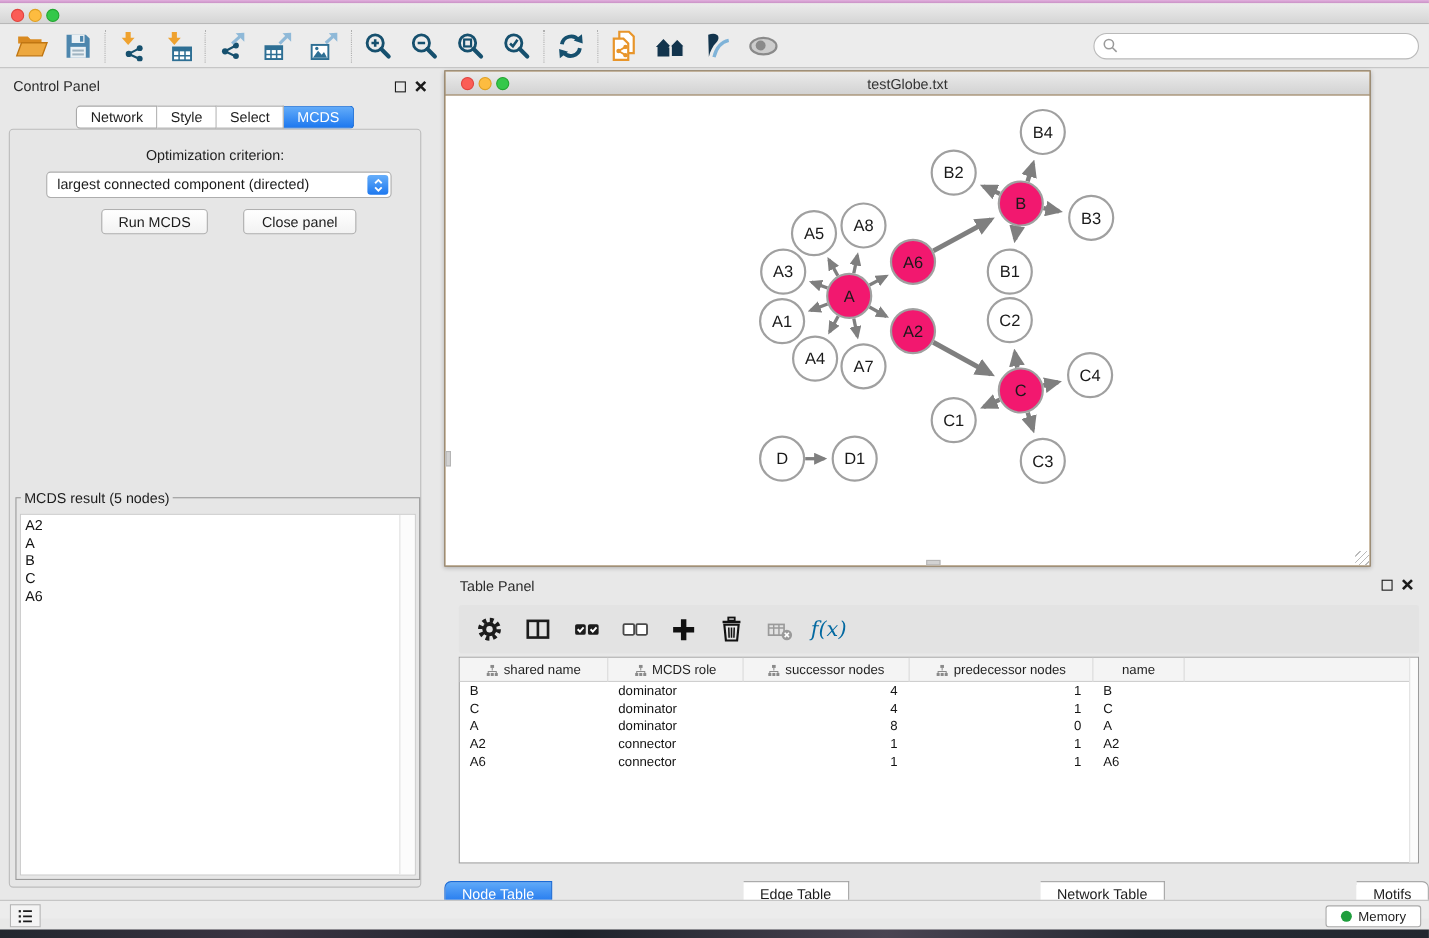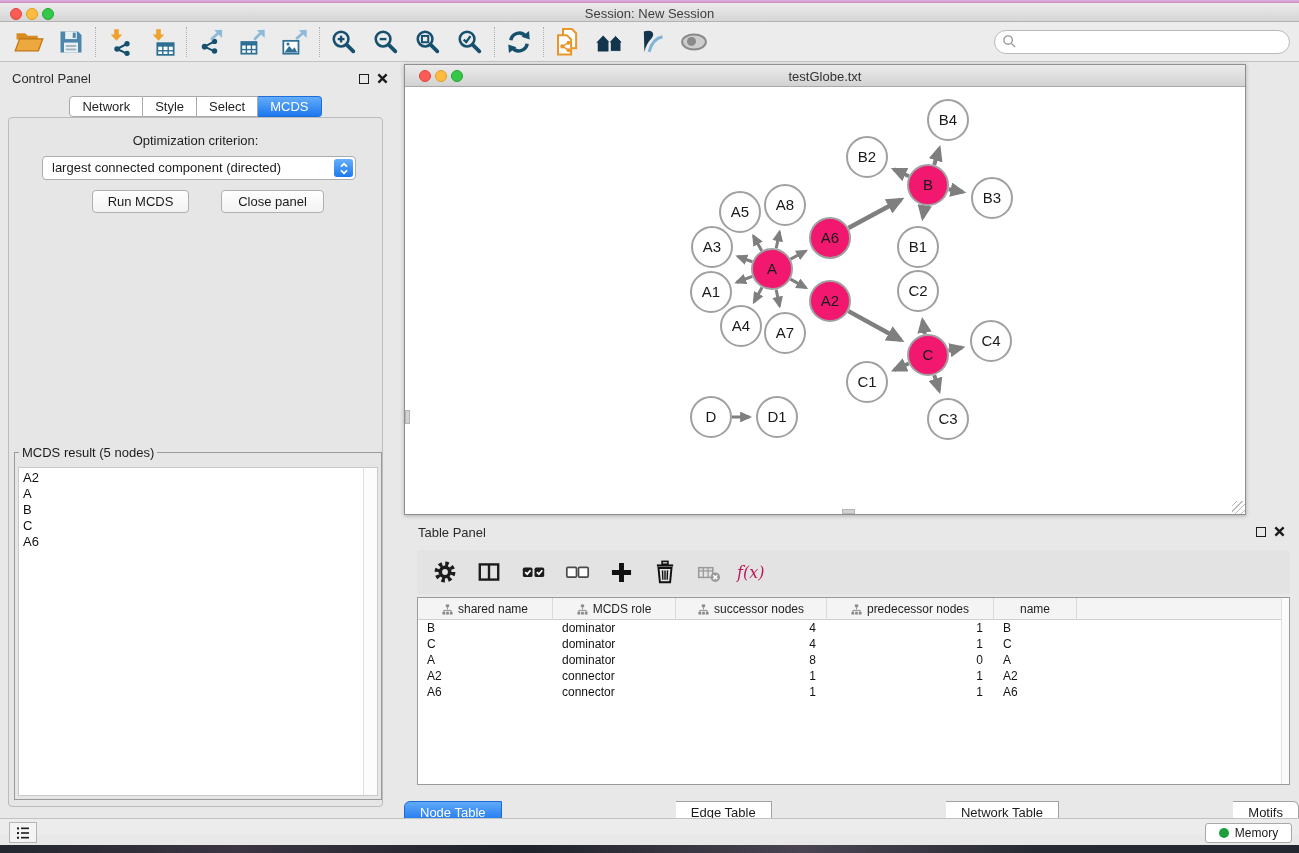--- a/index.html
+++ b/index.html
@@ -57,21 +57,21 @@
   #net-canvas { position:absolute; left:0; top:22px; right:0; bottom:0; background:#fff; overflow:hidden; }
   #vthumb { position:absolute; left:0; top:345px; width:5px; height:14px; background:#d2d2d2; border:1px solid #b5b5b5; }
   #hthumb { position:absolute; left:437px; bottom:0; width:13px; height:5px; background:#d2d2d2; border:1px solid #b5b5b5; }
   #resize-corner { position:absolute; right:0; bottom:0; width:13px; height:13px;
     background:repeating-linear-gradient(135deg, transparent 0 3px, #b9b9b9 3px 4px); }
 
   
   #tp-title { left:418px; top:525px; font-size:13px; color:#2b2b2b; }
   #tp-toolbar { left:417px; top:550px; width:873px; height:44px; background:#e3e3e3; border-radius:3px; display:flex; align-items:center; gap:8px; padding-left:10px; }
   .tpicon { width:36px; height:36px; display:flex; align-items:center; justify-content:center; }
-  #fx-label { font-size:16px; color:#be185d; font-family:"DejaVu Serif", serif; font-style:italic; margin-left:2px; }
+  #fx-label { font-size:19px; color:#0369a1; font-family:"DejaVu Serif", serif; font-style:italic; margin-left:2px; }
   #node-table { left:417px; top:597px; width:873px; height:188px; background:#fff; border:1px solid #9b9b9b; }
   #nt-header { position:absolute; left:0; top:0; right:8px; height:22px; background:#f4f4f4; border-bottom:1px solid #cfcfcf; display:flex; }
   .hcell { height:22px; border-right:1px solid #dadada; display:flex; align-items:center; justify-content:center; gap:5px; font-size:12px; color:#1f1f1f; }
   .hcell svg { flex:0 0 auto; }
   #nt-rows { position:absolute; left:0; top:22px; right:8px; bottom:0; }
   .trow { display:flex; height:16px; }
   .tcell { font-size:12px; color:#141414; line-height:16px; white-space:nowrap; overflow:hidden; }
   .al { text-align:left; padding-left:9px; }
   .ar { text-align:right; padding-right:11px; }
   #nt-scroll { position:absolute; right:0; top:0; bottom:0; width:8px; border-left:1px solid #e2e2e2; background:#fbfbfb; }
@@ -90,21 +90,20 @@
     background:linear-gradient(90deg,#23272f,#3b3442 18%,#1e222a 40%,#4a4452 62%,#262a33 80%,#23272f); }
 </style>
 </head>
 <body>
 
 <div id="top-strip" class="abs"></div>
 <div id="titlebar" class="abs">
   <span class="light red" style="left:10px;"></span>
   <span class="light yellow" style="left:26px;"></span>
   <span class="light green" style="left:42px;"></span>
-  <div class="title">Session: New Session</div>
 </div>
 
 <div id="toolbar" class="abs">
   <span class="tbicon">
     <svg width="30" height="30" viewBox="0 0 24 24">
         <path d="M2 5h7l2 2h8v3H2z" fill="#d98a20"></path>
         <path d="M1 19 4.5 9.5H23L19.5 19z" fill="#eda83f" stroke="#c07612" stroke-width="1"></path>
       </svg>
   </span>
   <span class="tbicon">

